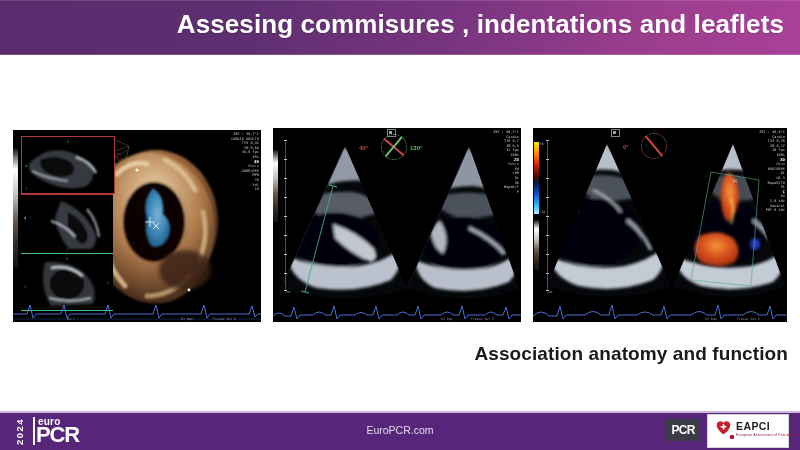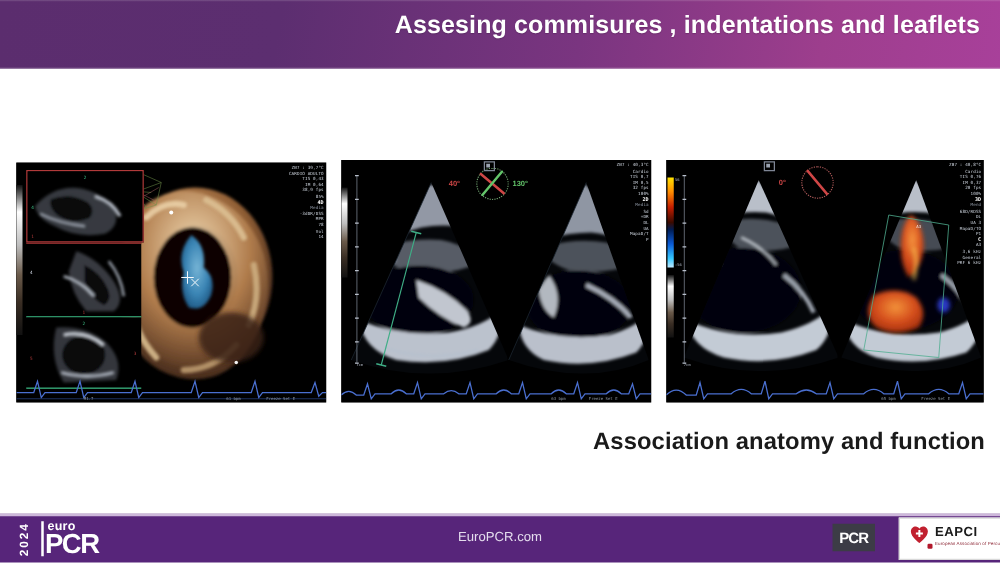--- a/index.html
+++ b/index.html
@@ -4,21 +4,21 @@
 <style>
   html,body{margin:0;padding:0;background:#fff;}
   body{width:800px;height:450px;position:relative;overflow:hidden;
        font-family:"Liberation Sans","DejaVu Sans",sans-serif;}
 
   
   #title-bar{position:absolute;left:0;top:0;width:800px;height:55px;
       background:linear-gradient(100deg,#5b2d6e 0%,#5c2e70 28%,#7a3580 58%,#9d3e8d 82%,#a8409a 100%);}
   #title-bar .inner-edge{position:absolute;left:0;top:0;width:800px;height:55px;
       box-shadow:inset 0 1px 0 rgba(255,255,255,.13), inset 0 -1px 0 rgba(255,255,255,.18);}
-  #slide-title{position:absolute;right:16px;top:9px;color:#fff;font-size:20px;
+  #slide-title{position:absolute;right:16px;top:9px;color:#fff;font-size:26px;
       font-weight:bold;letter-spacing:.1px;white-space:nowrap;
       text-shadow:0 1px 1px rgba(0,0,0,.18);}
 
   
   .us-panel{position:absolute;background:#000;overflow:hidden;}
   #panel-3d{left:13px;top:130px;width:248px;height:192px;}
   #panel-biplane{left:273px;top:128px;width:248px;height:194px;}
   #panel-doppler{left:533px;top:128px;width:254px;height:194px;}
 
   .scan-area{position:absolute;left:0;top:0;width:100%;height:100%;}
@@ -77,21 +77,21 @@
       writing-mode:vertical-rl;transform:rotate(180deg);font-size:9.5px;font-weight:bold;
       letter-spacing:1.5px;text-align:center;}
   #europcr-logo .divider{position:absolute;left:19px;top:1px;width:1.5px;height:28px;background:#fff;}
   #europcr-logo .euro{position:absolute;left:24px;top:0px;font-size:10px;font-weight:bold;letter-spacing:.2px;}
   #europcr-logo .pcr{position:absolute;left:22px;top:8px;font-size:22px;font-weight:bold;
       letter-spacing:-1.2px;line-height:22px;}
 
   #pcr-badge{position:absolute;left:666px;top:419px;width:34px;height:22px;background:#3c3c46;
       color:#fff;font-size:12px;font-weight:bold;letter-spacing:-.7px;text-align:center;line-height:22px;}
   #eapci-badge{position:absolute;left:707px;top:414px;width:80px;height:32px;background:#fff;
-      border:1px solid #d8d8d8;margin-left:12px;}
+      border:1px solid #d8d8d8;}
   #eapci-badge .heart{position:absolute;left:7px;top:5px;width:17px;height:16px;}
   #eapci-badge .name{position:absolute;left:28px;top:5px;font-size:10.5px;font-weight:bold;
       color:#1b1b1b;letter-spacing:.4px;}
   #eapci-badge .sub{position:absolute;left:28px;top:18px;font-size:3.6px;color:#8a2230;
       white-space:nowrap;letter-spacing:.1px;}
   #eapci-badge .sub-dot{position:absolute;left:22px;top:19.5px;width:4px;height:4px;background:#b2182b;
       border-radius:1px;}
 </style>
 </head>
 <body>

